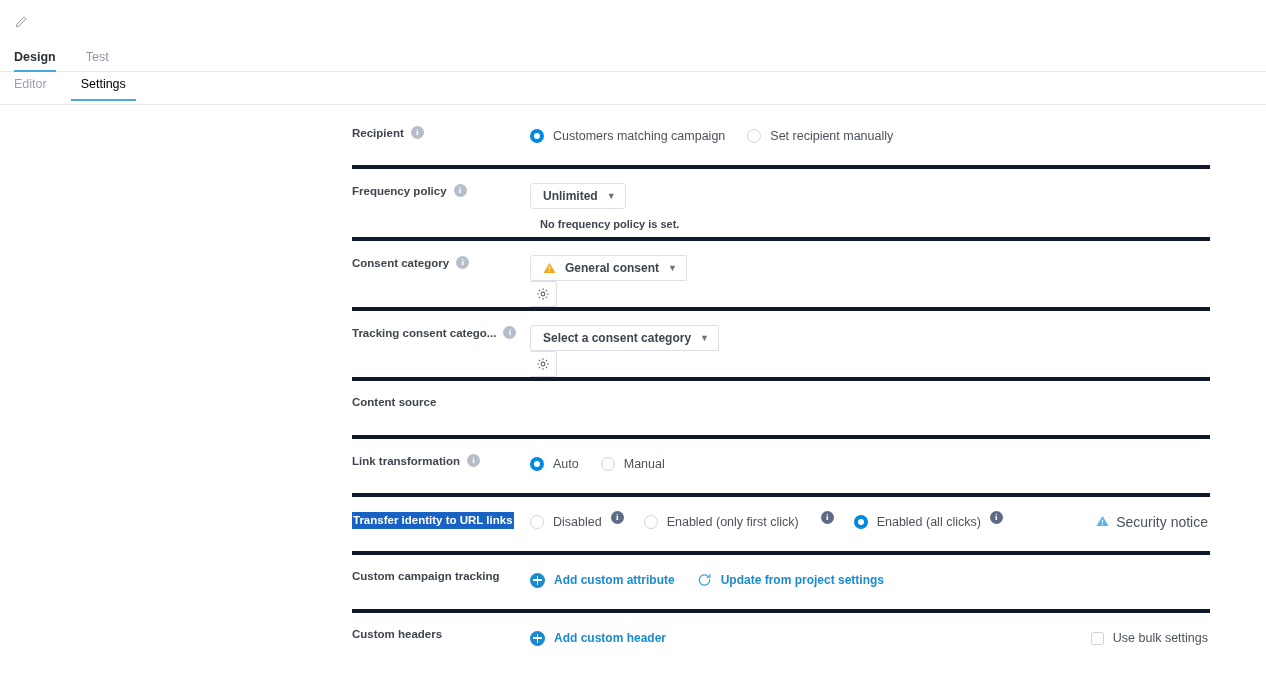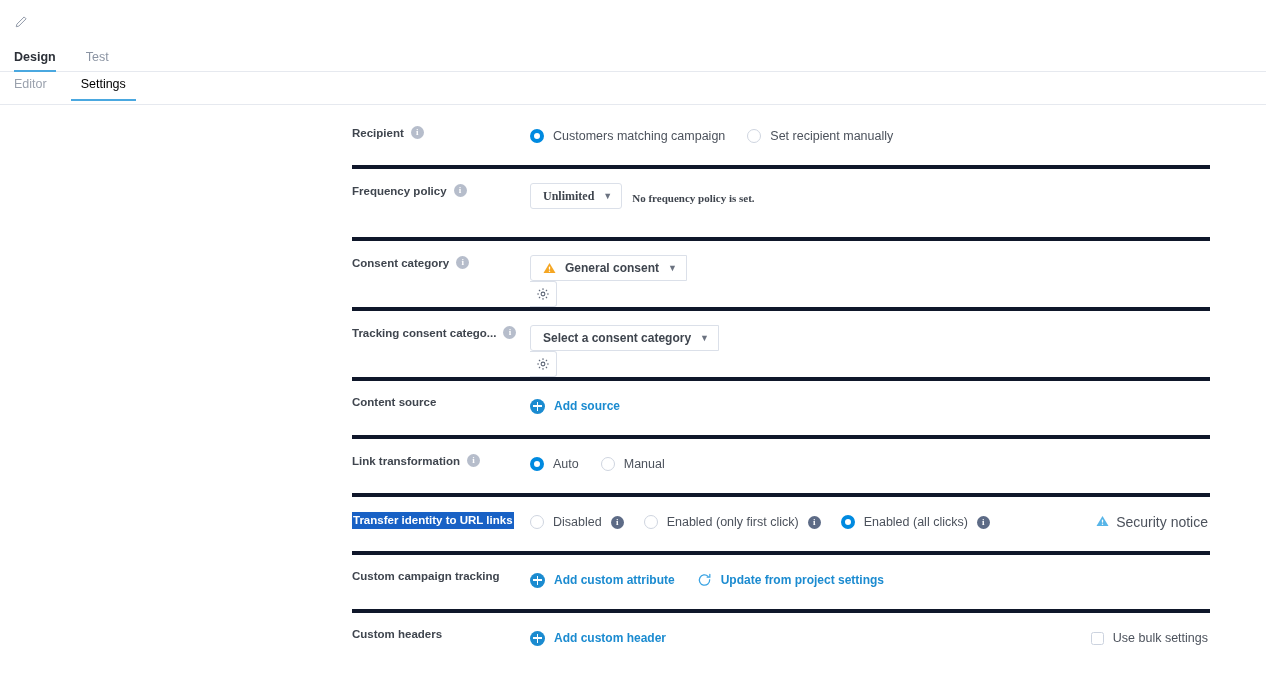--- a/index.html
+++ b/index.html
@@ -109,21 +109,20 @@
     text-overflow: ellipsis;
   }
   .label-text.selected {
     background: #1861c5;
     color: #ffffff;
     padding: 2px 1px 3px 1px;
   }
   .control-cell {
     flex: 1;
     display: flex;
-    align-items: center;
     flex-wrap: wrap;
     gap: 0;
     min-height: 22px;
   }
 
   
   .info-icon {
     width: 13px; height: 13px; border-radius: 50%;
     background: #b6bdcb;
     display: inline-flex; align-items: center; justify-content: center;
@@ -224,21 +223,21 @@
   .checkbox-opt {
     display: inline-flex; align-items: center; gap: 9px;
     margin-left: auto; cursor: pointer; padding-right: 2px;
   }
   .checkbox {
     width: 13px; height: 13px; border-radius: 2.5px;
     border: 1.4px solid #ccd3df; background: #fff; flex: 0 0 13px;
   }
   .checkbox-opt .txt { font-size: 12.5px; color: #4c525c; white-space: nowrap; }
   .mr-gap { margin-right: 20px; }
-  .stack-col { display: flex; flex-direction: row; font-family: Liberation Serif, serif; }
+  .stack-col { display: flex; flex-direction: column; }
 </style>
 </head>
 <body>
 
 <div class="page-title-row">
   <span class="pencil-icon">
     <svg width="14" height="14" viewBox="0 0 16 16" fill="none" stroke="#8b94a3" stroke-width="1.1">
       <path d="M11.6 2.2l2.2 2.2-8.3 8.3-2.9.7.7-2.9z"></path>
     </svg>
   </span>
@@ -343,26 +342,20 @@
           </svg>
         </div>
       </div>
     </div>
   </div>
 
   <div class="row">
     <div class="label-cell">
       <span class="label-text">Content source</span>
     </div>
-    <div class="control-cell">
-      <div class="link-action">
-        <span class="plus-circle"></span>
-        <span class="txt">Add source</span>
-      </div>
-    </div>
   </div>
 
   <div class="row">
     <div class="label-cell">
       <span class="label-text">Link transformation</span>
       <span class="info-icon">
           <span>i</span>
         </span>
     </div>
     <div class="control-cell">
@@ -385,21 +378,21 @@
     </div>
     <div class="control-cell">
       <label class="radio-opt" style="margin-right:9px;">
         <span class="radio"></span>
         <span class="radio-label">Disabled</span>
       </label>
       <span class="info-icon dark mr-gap">
           <span>i</span>
         </span>
 
-      <label class="radio-opt" style="margin-right:9px;">
+      <label class="radio-opt" style="margin-right:22px;">
         <span class="radio"></span>
         <span class="radio-label">Enabled (only first click)</span>
       </label>
       <span class="info-icon dark mr-gap">
           <span>i</span>
         </span>
 
       <label class="radio-opt" style="margin-right:9px;">
         <span class="radio checked"></span>
         <span class="radio-label">Enabled (all clicks)</span>

